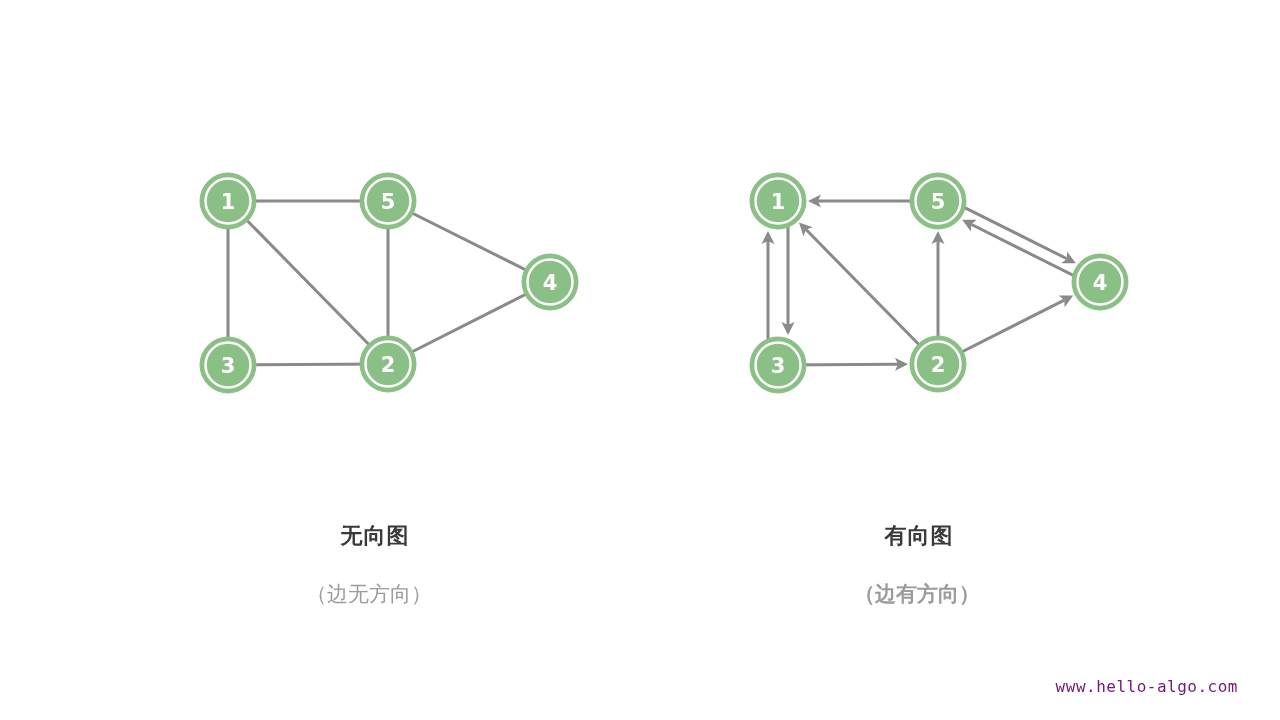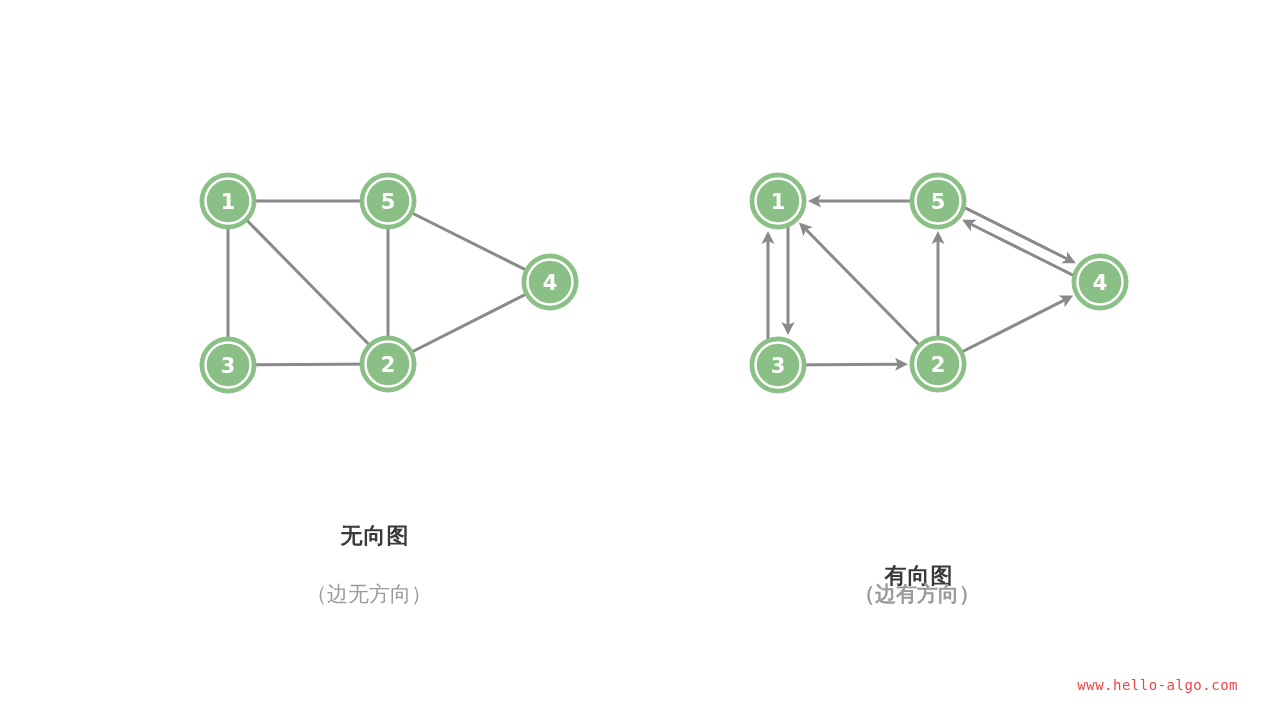--- a/index.html
+++ b/index.html
@@ -30,29 +30,29 @@
     top: 572px;
     transform: translateX(-50%);
     font-size: 21px;
     font-weight: 400;
     color: #9b9b9b;
     white-space: nowrap;
     margin-top: 8px;
   }
   #title-undirected   { left: 369px; margin-left: 6px; }
   #subtitle-undirected{ left: 369px; }
-  #title-directed     { left: 919px; margin-top: 40px; }
+  #title-directed     { left: 919px; }
   #subtitle-directed  { left: 917px; font-weight: bold; }
   .watermark {
     position: absolute;
     top: 677px;
     right: 42px;
     font-family: "DejaVu Sans Mono", monospace;
-    font-size: 14px;
-    color: #ef4444;
+    font-size: 16px;
+    color: #701a75;
     letter-spacing: 0.5px;
   }
   .node-label {
     font-family: "DejaVu Sans", "Liberation Sans", sans-serif;
     font-weight: 700;
     font-size: 21px;
   }
 </style>
 </head>
 <body>

